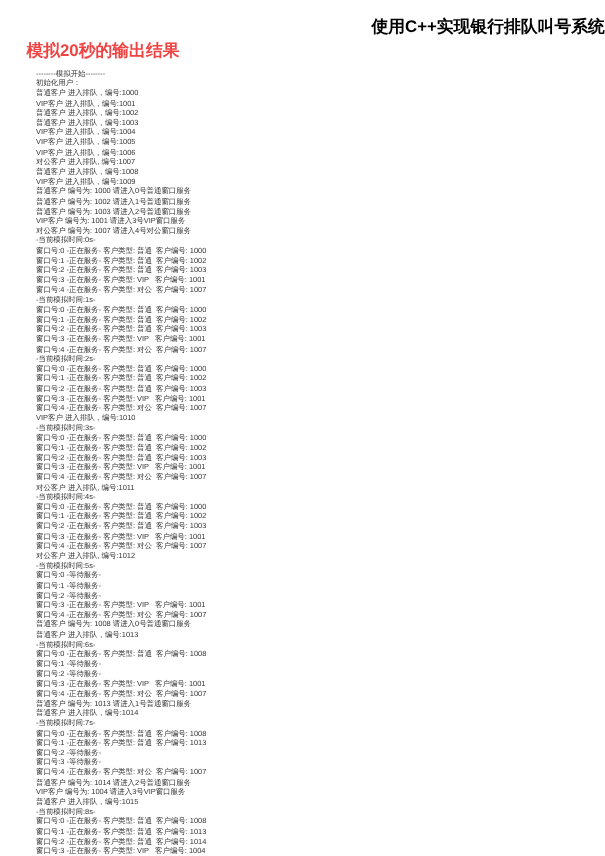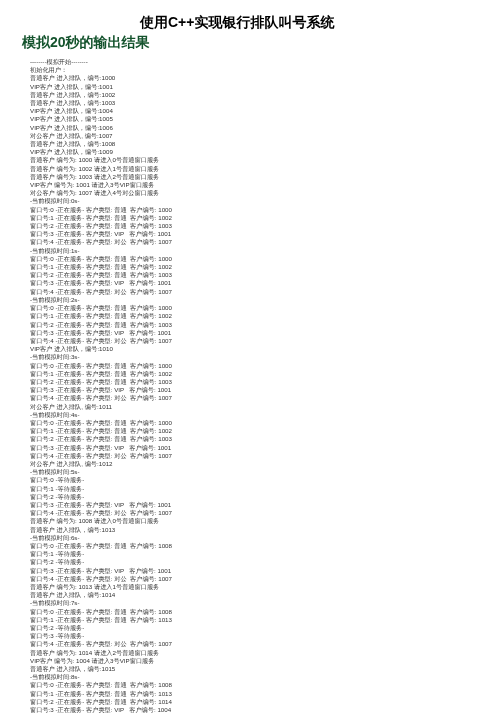--- a/index.html
+++ b/index.html
@@ -7,31 +7,31 @@
     width: 504px;
     height: 713px;
     background: #ffffff;
     font-family: "Microsoft YaHei", "SimSun", sans-serif;
     overflow: hidden;
     position: relative;
   }
   .title {
     font-size: 14px;
     font-weight: bold;
-    text-align: left;
+    text-align: right;
     margin-top: 14px;
     margin-left: 140px;
     color: #000;
   }
   .subtitle {
     font-size: 14px;
     font-weight: bold;
     margin-left: 22px;
     margin-top: 2px;
-    color: #14532d;
+    color: #ef4444;
   }
   .log {
     margin-left: 30px;
     margin-top: 6px;
     font-size: 6.2px;
     line-height: 8.2px;
     color: #333;
     white-space: pre;
   }
 </style>

